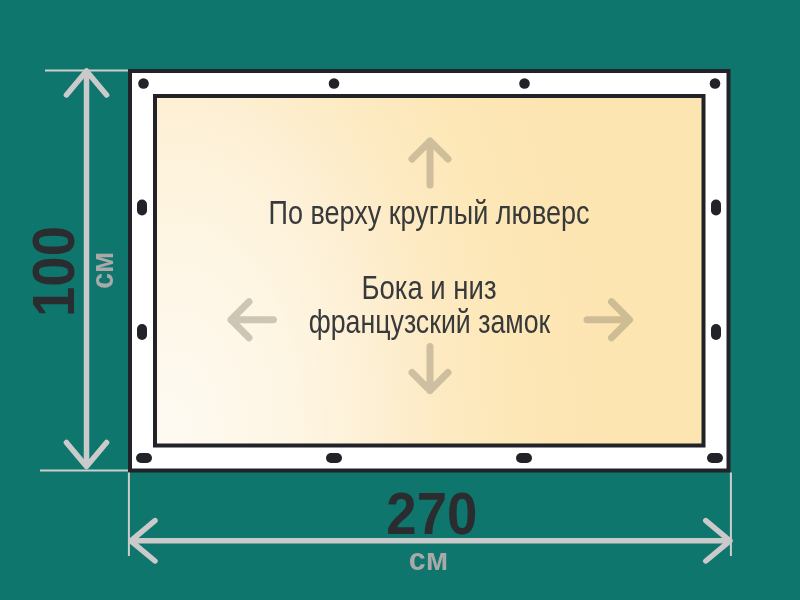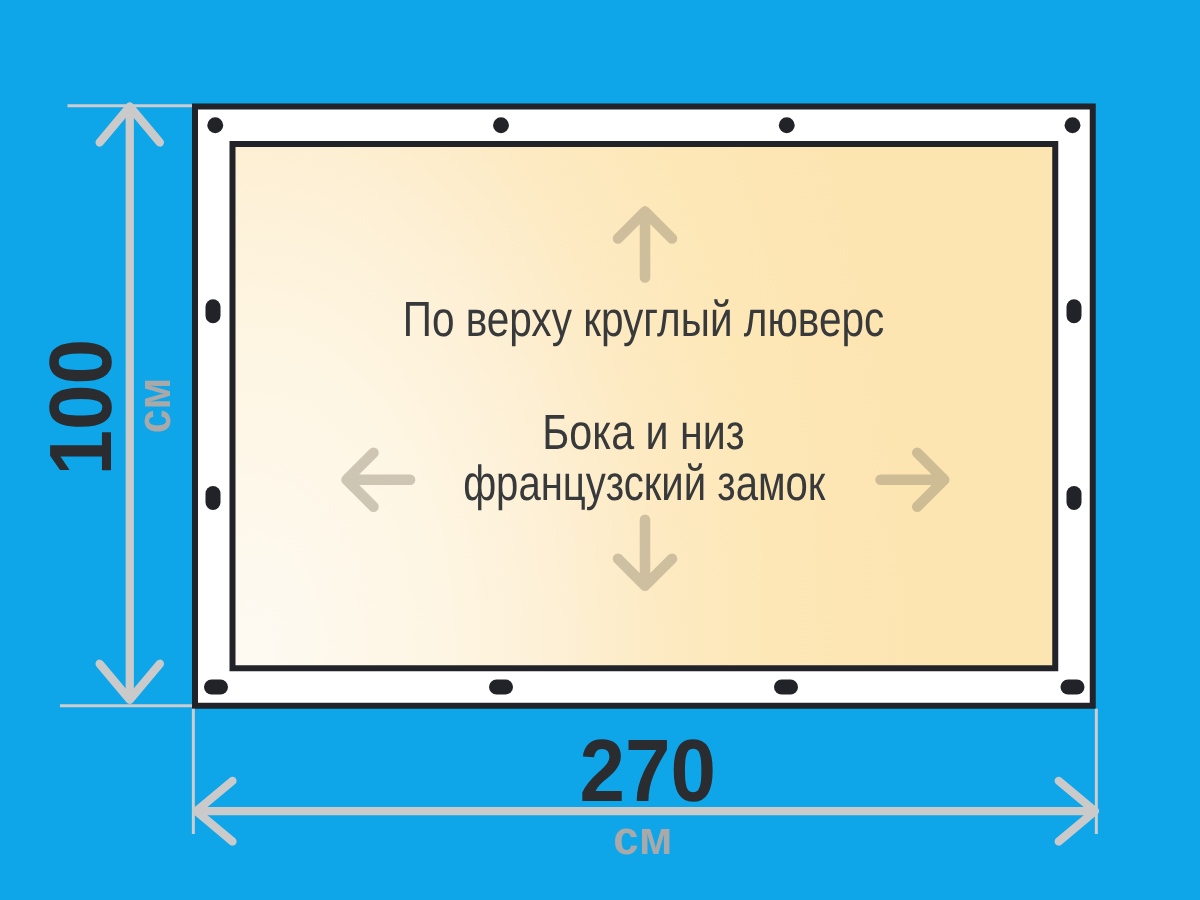--- a/index.html
+++ b/index.html
@@ -1,16 +1,16 @@
 <!DOCTYPE html>
 <html><head>
 <meta charset="utf-8">
 <style>
   html,body{margin:0;padding:0;background:#ffffff;}
-  .page{position:relative;width:800px;height:600px;background:#0ea5e9;overflow:hidden;
+  .page{position:relative;width:800px;height:600px;background:#0f766e;overflow:hidden;
         font-family:"Liberation Sans", sans-serif;}
 </style>
 </head>
 <body>
 <div class="page">
 <svg width="800" height="600" viewBox="0 0 800 600">
   <defs>
     <radialGradient id="fillgrad" gradientUnits="userSpaceOnUse" cx="0" cy="0" r="1" gradientTransform="translate(170,430) scale(440,700)">
       <stop offset="0" stop-color="#FEFAF2"></stop>
       <stop offset="0.27" stop-color="#FEF6E4"></stop>

